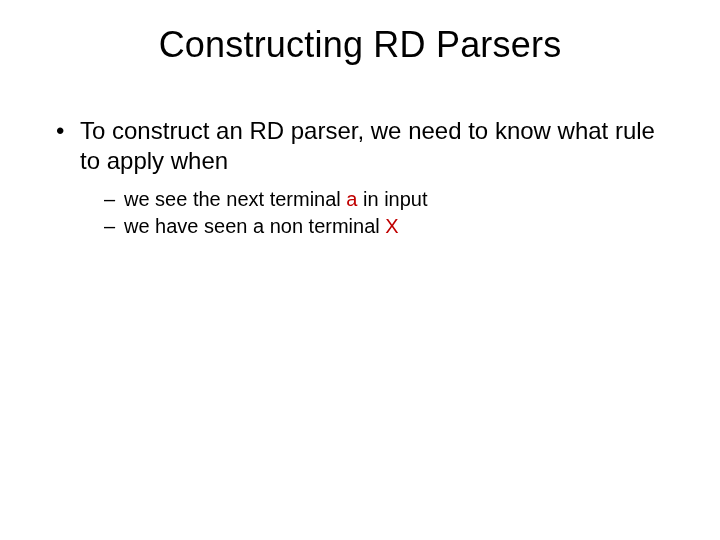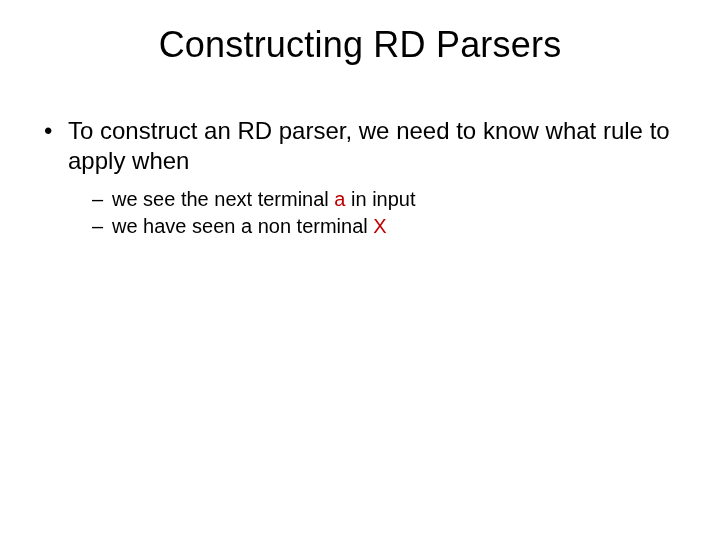--- a/index.html
+++ b/index.html
@@ -24,21 +24,21 @@
     left: 0;
     width: 720px;
     text-align: center;
     font-size: 36px;
     font-weight: 400;
     letter-spacing: 0.2px;
   }
   .body {
     position: absolute;
     top: 116px;
-    left: 40px;
+    left: 52px;
     right: 40px;
   }
   ul.lvl1 {
     list-style: none;
     margin: 0;
     padding: 0;
   }
   ul.lvl1 > li {
     position: relative;
     padding-left: 28px;

